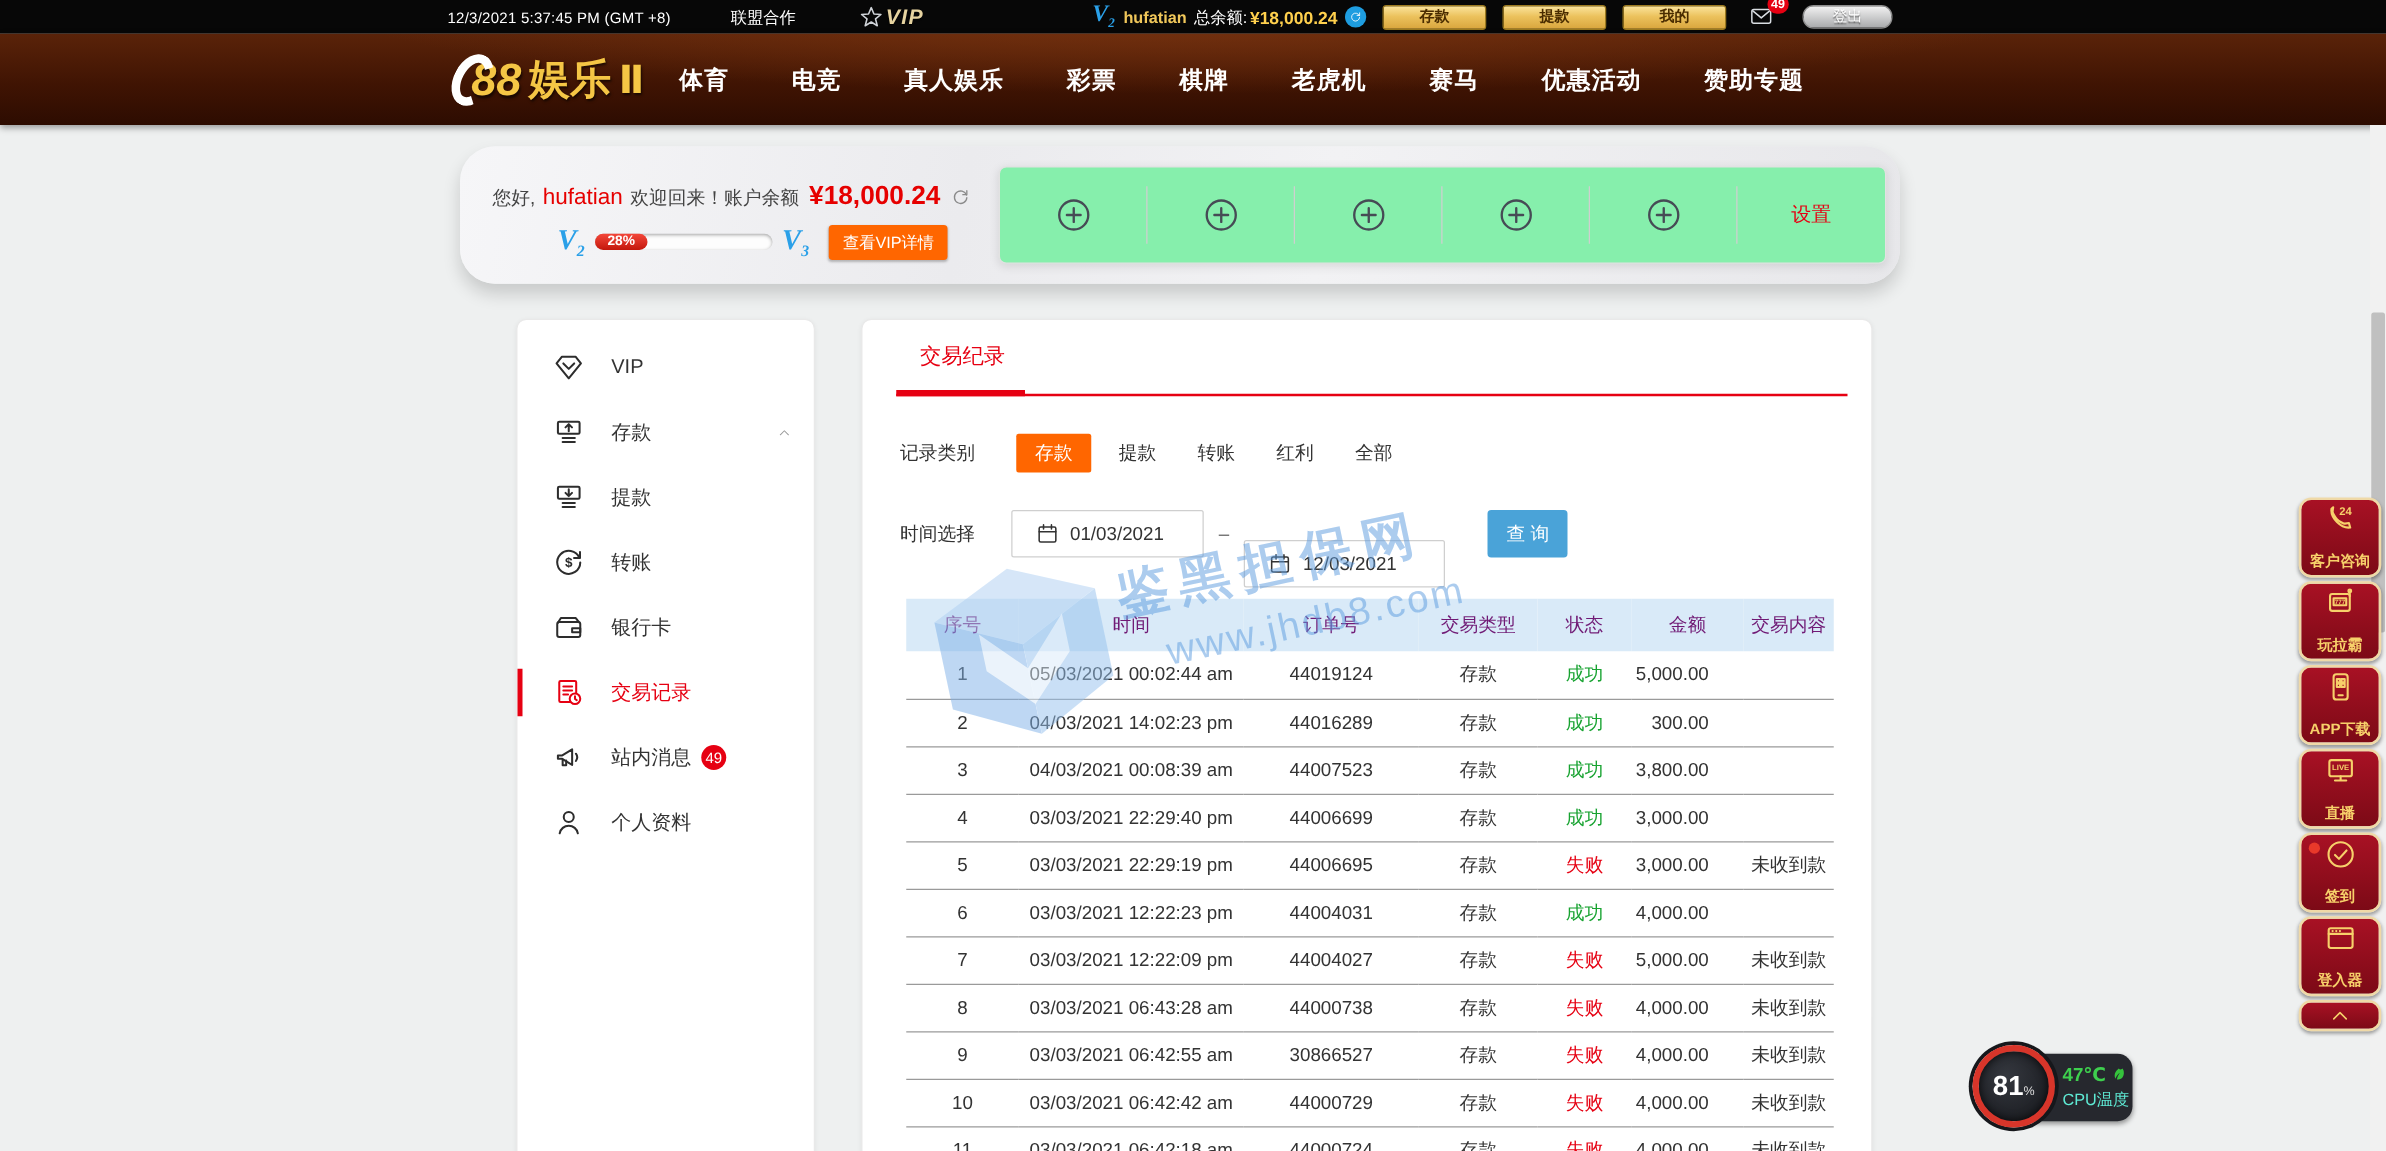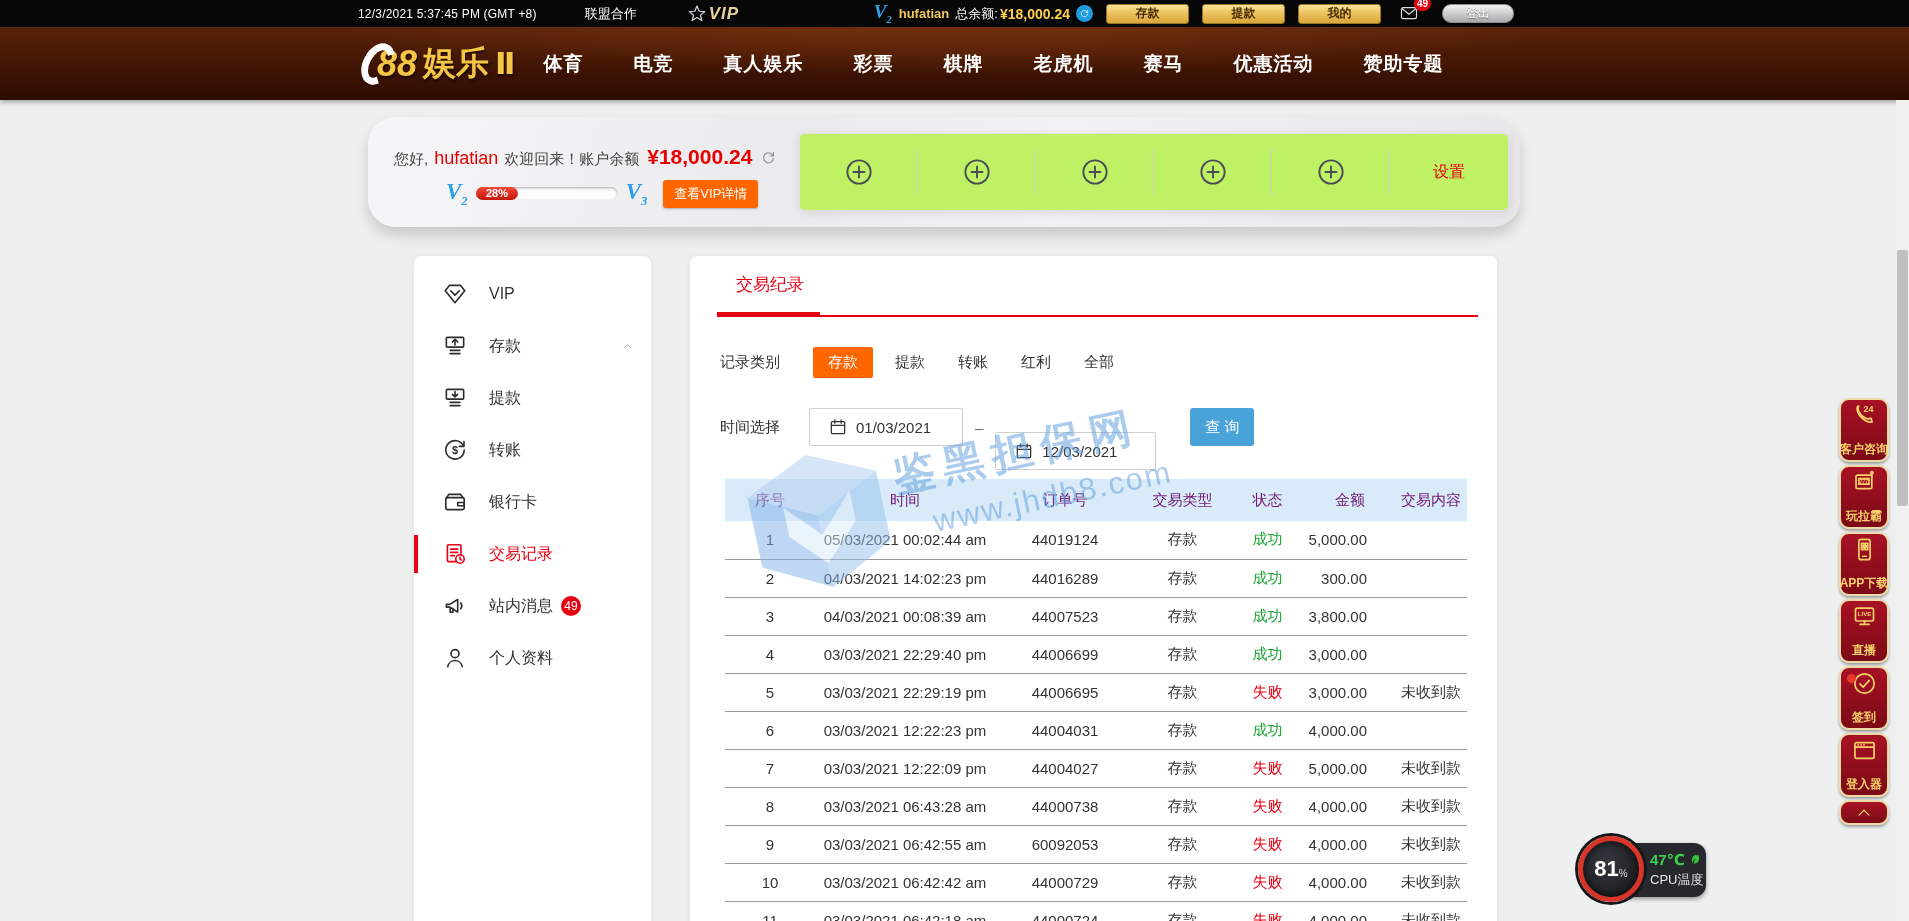--- a/index.html
+++ b/index.html
@@ -65,21 +65,21 @@
   .vip-row .vmark { font-size:23px; }
   .pbar { width:142px; height:13px; margin:0 8px; background:#fdfdfd; border-radius:7px;
           box-shadow:inset 0 1px 3px rgba(0,0,0,.35); position:relative; }
   .pbar-fill { position:absolute; left:0; top:0; height:13px; border-radius:7px;
           background:linear-gradient(180deg,#f4473a,#c3170c); display:flex; align-items:flex-start; justify-content:center; }
   .pbar-fill span { color:#fff; font-size:11px; font-weight:bold; }
   .vip-detail-btn { margin-left:16px; background:#ff6600; color:#fff; font-size:13px; border-radius:3px;
           padding:5px 11px; cursor:pointer; box-shadow:0 1px 2px rgba(0,0,0,.25); }
 
   
-  .quick-panel { position:absolute; left:799px; top:133px; width:710px; height:78px; background:#bef264;
+  .quick-panel { position:absolute; left:799px; top:133px; width:710px; height:78px; background:#86efac;
           border:1px solid #e2e2e2; border-radius:6px; box-shadow:0 2px 8px rgba(0,0,0,.1);
           display:flex; z-index:2; }
   .qcell { flex:1; position:relative; display:flex; align-items:center; justify-content:center; cursor:pointer; }
   .qcell:not(:last-child)::after { content:''; position:absolute; right:0; top:15px; bottom:15px; width:1px; background:#cfcfcf; }
   .qcell .plus { width:30px; height:30px; color:#464b55; }
   .qcell.settings { color:#e60012; font-size:16px; }
 
   
   .sidebar-card { position:absolute; left:413px; top:255px; width:239px; height:690px; background:#fff;
           border:1px solid #e9e9e9; border-radius:8px; box-shadow:0 1px 4px rgba(0,0,0,.06); padding-top:12px; }
@@ -128,41 +128,41 @@
   
   .watermark { position:absolute; left:738px; top:408px; width:520px; transform:rotate(-12deg);
           opacity:.5; pointer-events:none; z-index:5; display:flex; align-items:flex-start; }
   .wm-cube { width:155px; height:150px; flex:none; }
   .wm-text { margin-left:4px; margin-top:20px; color:#5b9bdf; }
   .wm-brand { font-size:42px; font-weight:bold; letter-spacing:8px; white-space:nowrap; }
   .wm-url { font-size:31px; margin-top:6px; margin-left:30px; letter-spacing:2px; }
 
   
   .floatbar { position:absolute; left:1839px; top:398px; width:66px; z-index:6; }
-  .fbtn { position:relative; width:50px; height:64px; margin-bottom:3px; border-radius:10px;
+  .fbtn { position:relative; width:66px; height:64px; margin-bottom:3px; border-radius:10px;
           border:2px solid #efd9a7; background:linear-gradient(180deg,#a81124,#7c0a16);
           box-shadow:0 2px 3px rgba(0,0,0,.35); display:flex; flex-direction:column;
           align-items:center; justify-content:center; gap:12px; cursor:pointer; }
   .fbtn .ficon { width:27px; height:27px; color:#f7d06a; }
   .fbtn .flabel { font-size:12px; font-weight:bold; color:#f7d06a; white-space:nowrap; }
   .fbtn .dot { position:absolute; left:6px; top:6px; width:9px; height:9px; border-radius:50%; background:#e8392a; }
   .fbtn.collapse { height:25px; flex-direction:row; }
   .fbtn.collapse .ficon { width:20px; height:20px; }
 
   
   .sb-track { position:absolute; left:1896px; top:100px; width:13px; height:821px; background:#f1f1f1; }
   .sb-thumb { position:absolute; left:1897px; top:250px; width:11px; height:256px; background:#c0c0c0; border-radius:2px; }
 
   
   .cpu { position:absolute; left:1578px; top:836px; width:135px; height:72px; z-index:7; }
   .cpu-pill { position:absolute; left:36px; top:7px; width:92px; height:54px; background:#26282e;
           border-radius:12px; padding:8px 0 0 36px; box-shadow:0 2px 4px rgba(0,0,0,.4); }
   .cpu-temp { display:flex; align-items:center; gap:3px; font-size:15px; font-weight:bold; color:#3ecf4e; }
   .cpu-temp .leaf { width:14px; height:14px; color:#35c33c; }
-  .cpu-label { font-size:13px; color:#e5e5e5; margin-top:2px; }
+  .cpu-label { font-size:13px; color:#5eead4; margin-top:2px; }
   .cpu-circle { position:absolute; left:0; top:0; width:66px; height:66px; border-radius:50%;
           background:radial-gradient(circle at 40% 35%, #34373e, #1d1f24 75%);
           border:5px solid #d8352a; box-shadow:0 0 0 3px #16171b, inset 0 0 8px rgba(0,0,0,.8);
           display:flex; align-items:center; justify-content:center; }
   .cpu-circle .pct { color:#fff; font-size:22px; font-weight:bold; }
   .cpu-circle .unit { color:#ddd; font-size:10px; margin-top:8px; }
 </style>
 </head>
 <body>
 
@@ -508,21 +508,21 @@
             <td>03/03/2021 06:43:28 am</td>
             <td>44000738</td>
             <td>存款</td>
             <td><span class="fail">失败</span></td>
             <td class="amt">4,000.00</td>
             <td>未收到款</td>
           </tr>
           <tr>
             <td>9</td>
             <td>03/03/2021 06:42:55 am</td>
-            <td>60092053</td>
+            <td>30866527</td>
             <td>存款</td>
             <td><span class="fail">失败</span></td>
             <td class="amt">4,000.00</td>
             <td>未收到款</td>
           </tr>
           <tr>
             <td>10</td>
             <td>03/03/2021 06:42:42 am</td>
             <td>44000729</td>
             <td>存款</td>

